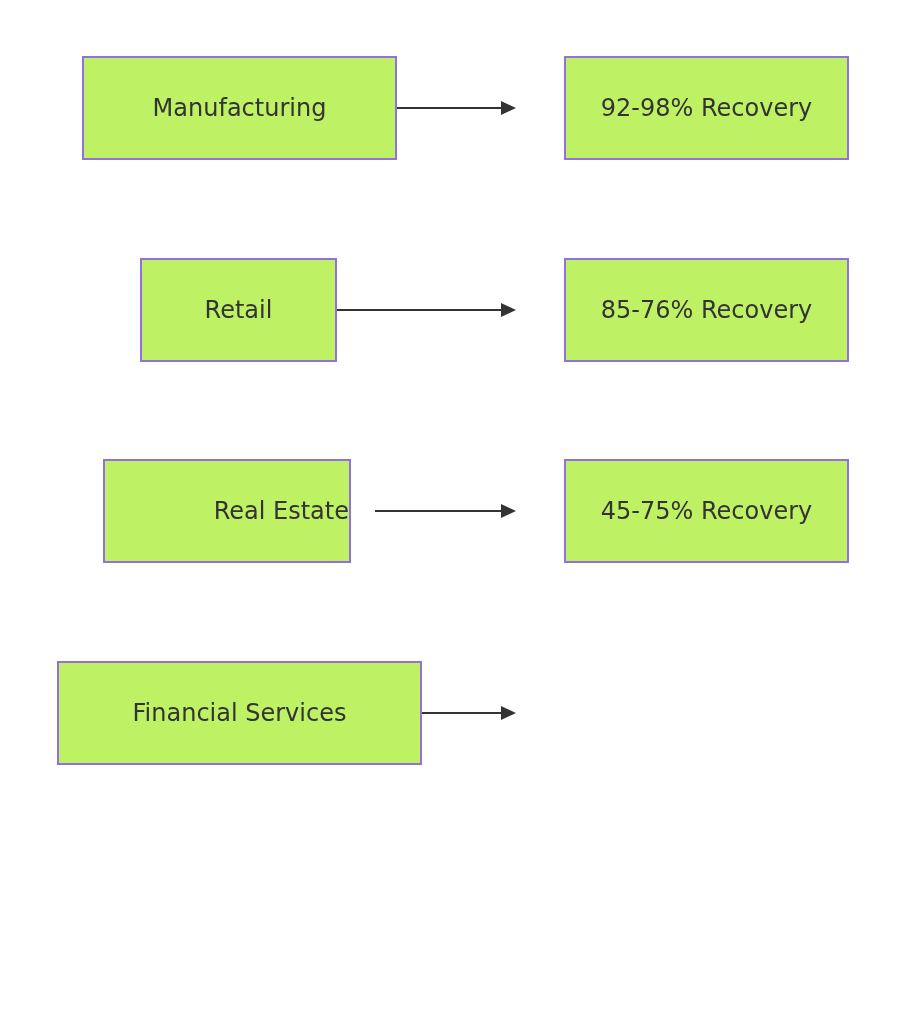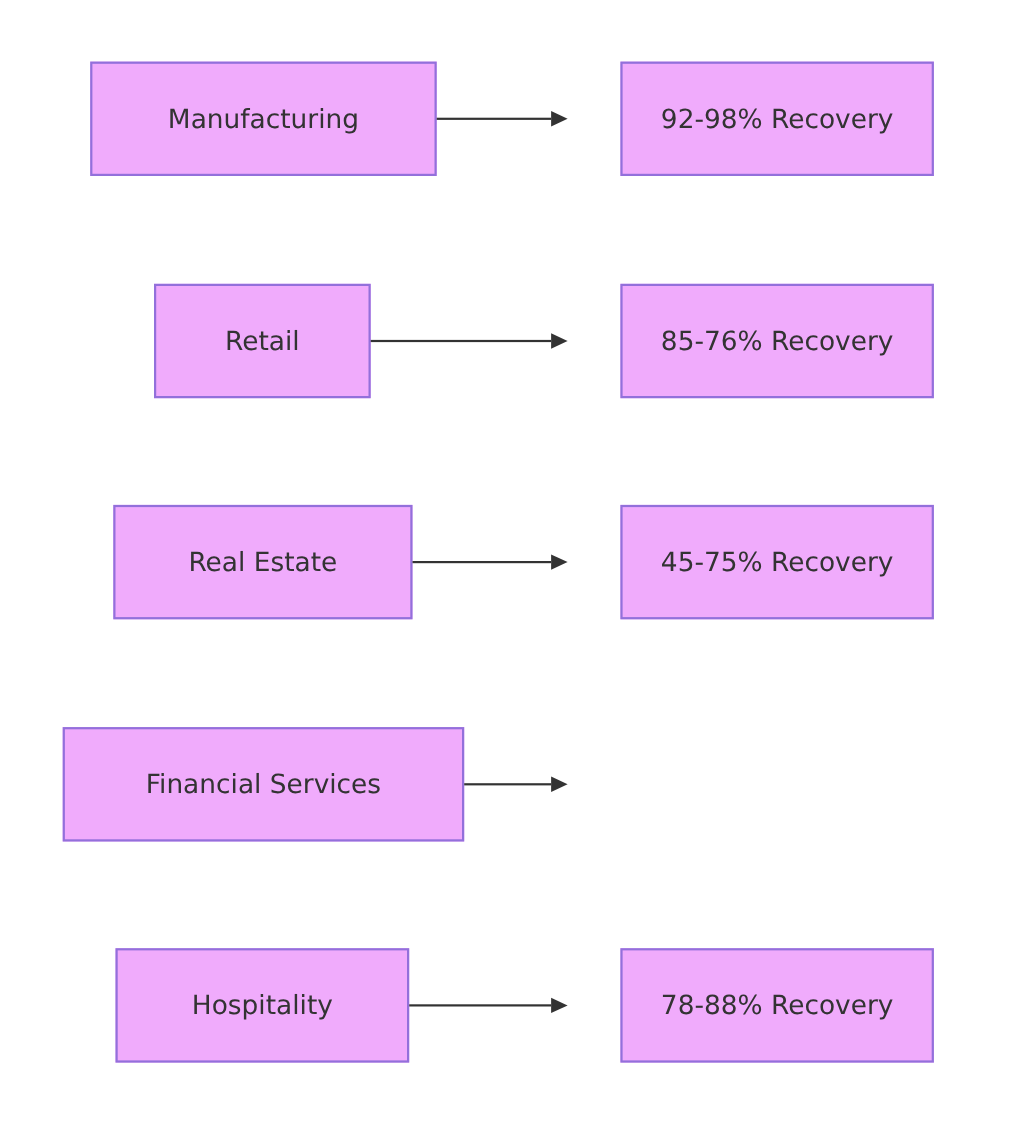--- a/index.html
+++ b/index.html
@@ -25,34 +25,34 @@
   .row2 { top: 258px; }
   .row3 { top: 459px; }
   .row4 { top: 661px; padding-left: 36px; }
   .row5 { top: 862px; }
 
   .node {
     position: absolute;
     top: 0;
     height: 104px;
     box-sizing: border-box;
-    background: #f0abfc;
+    background: #bef264;
     border: 2px solid #9370DB;
     color: #333333;
     font-size: 24px;
     display: flex;
     align-items: center;
     justify-content: center;
     text-align: center;
     white-space: nowrap;
   }
   
   .row1 .src { left: 82px;  width: 315px; }
   .row2 .src { left: 140px; width: 197px; justify-content: center; }
-  .row3 .src { left: 103px; width: 272px; }
+  .row3 .src { left: 103px; width: 248px; justify-content: flex-end; }
   .row4 .src { left: 57px;  width: 365px; }
   .row5 .src { left: 105px; width: 267px; }
 
   
   .tgt { left: 532px; width: 285px; margin-left: 32px; }
 
   
   .arrow {
     position: absolute;
     top: 45px;               
@@ -126,26 +126,14 @@
   <div class="row row4">
     <div class="node src">
       <span>Financial Services</span>
     </div>
     <div class="arrow">
       <div class="line"></div>
       <div class="head"></div>
     </div>
   </div>
 
-  <div class="row row5">
-    <div class="node src">
-      <span>Hospitality</span>
-    </div>
-    <div class="arrow">
-      <div class="line"></div>
-      <div class="head"></div>
-    </div>
-    <div class="node tgt">
-      <span>78-88% Recovery</span>
-    </div>
-  </div>
 
 </div>
 
 </body></html>

